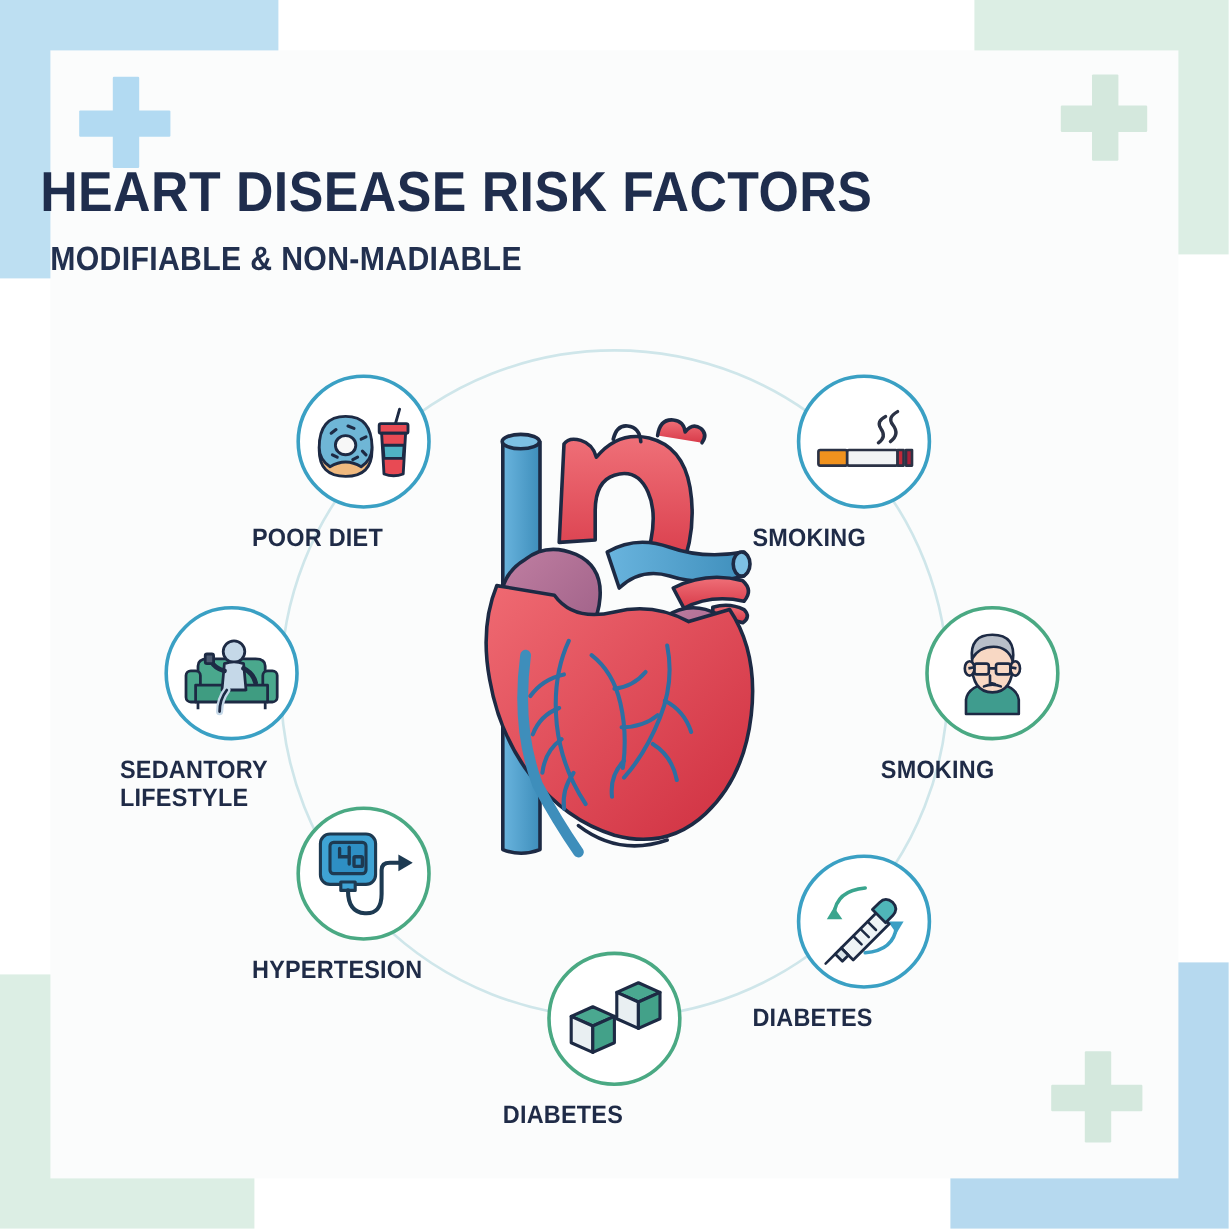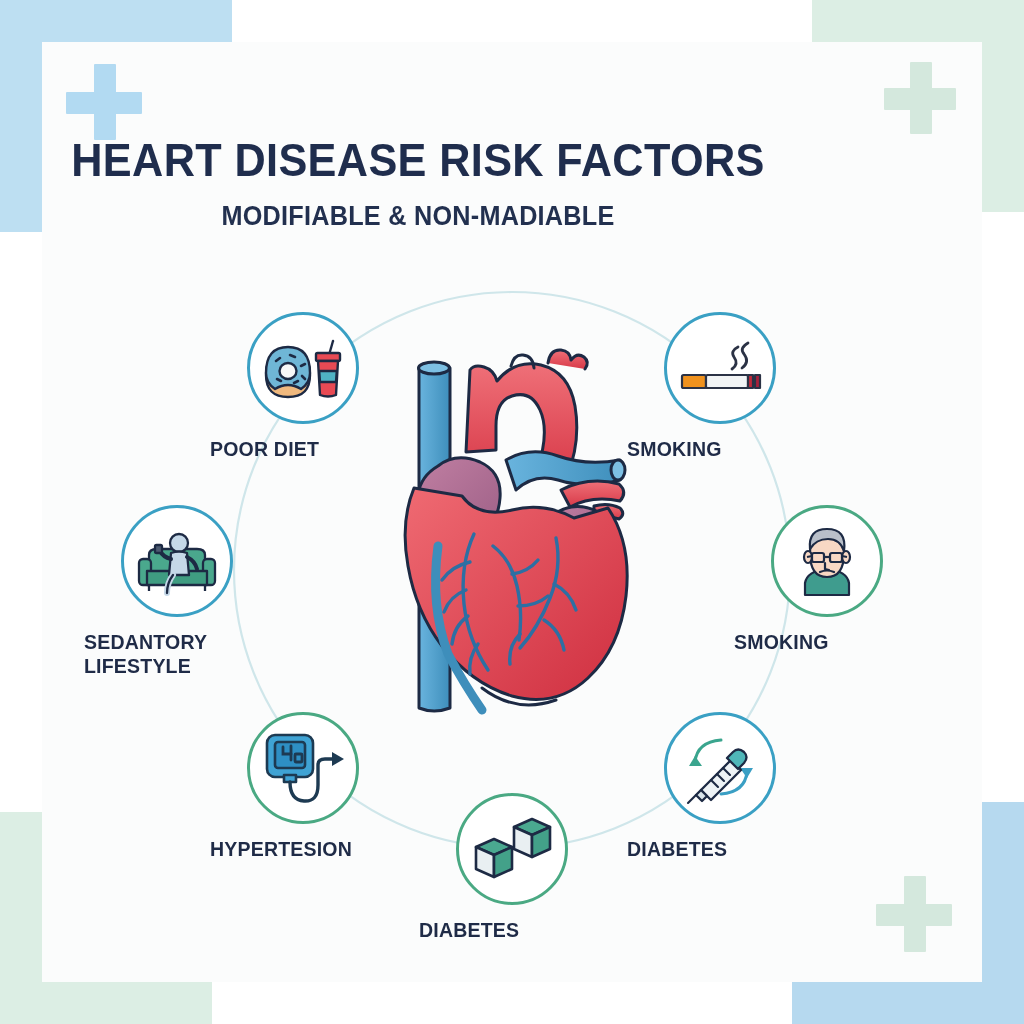--- a/index.html
+++ b/index.html
@@ -35,21 +35,21 @@
 
   #plus-tr { top:62px; right:68px; width:72px; height:72px; }
   #plus-tr .bar-v { left:26px; top:0; width:22px; height:72px; background:#d4e8dd; }
   #plus-tr .bar-h { top:26px; left:0; width:72px; height:22px; background:#d4e8dd; }
 
   #plus-br { bottom:72px; right:72px; width:76px; height:76px; }
   #plus-br .bar-v { left:28px; top:0; width:22px; height:76px; background:#d4e8dd; }
   #plus-br .bar-h { top:28px; left:0; width:76px; height:22px; background:#d4e8dd; }
 
   
-  #title-block { position:absolute; top:132px; left:0; width:836px; text-align:center; }
+  #title-block { position:absolute; top:132px; left:0; width:836px; text-align:left; }
   #main-title {
     font-family:"Liberation Sans Narrow","Liberation Sans",sans-serif;
     font-size:47px; font-weight:bold; letter-spacing:0.4px;
     color:#1f2d4d; transform:scaleX(0.92); transform-origin:center;
     white-space:nowrap;
   }
   #sub-title {
     margin-top:13px;
     font-family:"Liberation Sans Narrow","Liberation Sans",sans-serif;
     font-size:28px; font-weight:bold; letter-spacing:0.3px;
@@ -73,23 +73,23 @@
   .bubble svg { display:block; }
   .node-label {
     margin-top:13px;
     font-family:"Liberation Sans Narrow","Liberation Sans",sans-serif;
     font-size:21px; font-weight:bold; letter-spacing:0.2px;
     color:#1f2b47; line-height:1.12; transform:scaleX(0.93);
   }
 
   #node-poor-diet   { top:312px; left:203px; }
   #node-smoking-top { top:312px; left:620px; }
-  #node-sedentary   { top:505px; left:77px; }
+  #node-sedentary   { top:505px; left:93px; }
   #node-smoking-rt  { top:505px; left:727px; }
-  #node-hypertension{ top:712px; left:203px; }
+  #node-hypertension{ top:672px; left:203px; }
   #node-diabetes-rt { top:712px; left:620px; }
   #node-diabetes-bt { top:793px; left:412px; }
 
   
   #heart { position:absolute; top:338px; left:378px; width:268px; height:400px; }
 </style>
 </head>
 <body>
 
 <div class="corner-block" id="corner-tl"></div>

